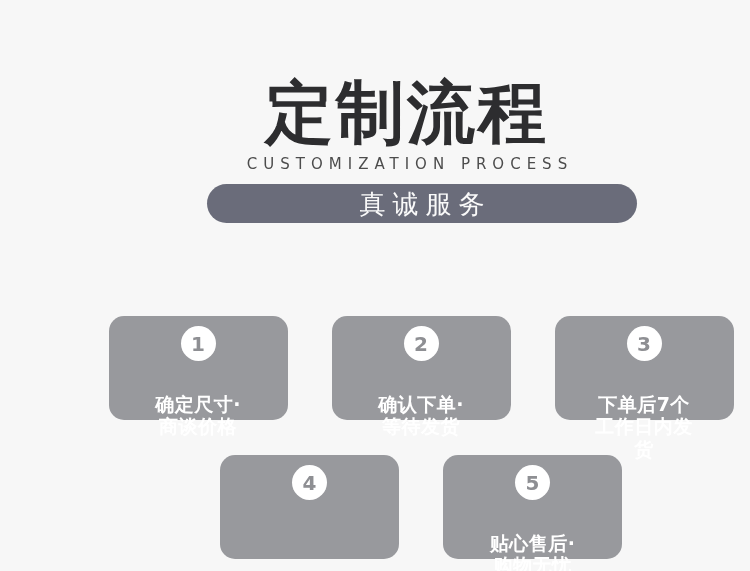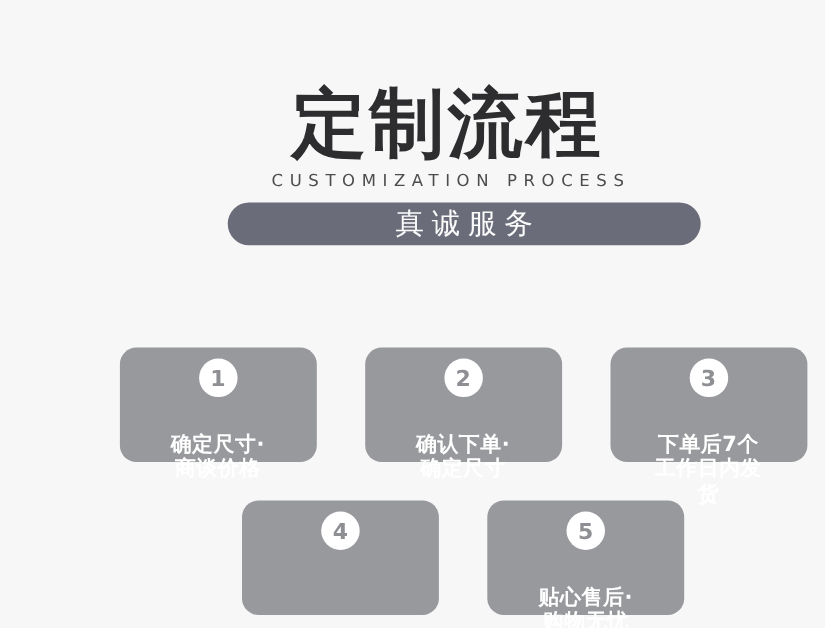--- a/index.html
+++ b/index.html
@@ -138,21 +138,21 @@
       <div class="step-label-wrap">
         <div class="step-label">确定尺寸·商谈价格</div>
       </div>
     </div>
 
     <div class="step-card">
       <div class="step-badge">
         <span class="step-number">2</span>
       </div>
       <div class="step-label-wrap">
-        <div class="step-label">确认下单·确定尺寸</div>
+        <div class="step-label">确认下单·等待发货</div>
       </div>
     </div>
 
     <div class="step-card">
       <div class="step-badge">
         <span class="step-number">3</span>
       </div>
       <div class="step-label-wrap">
         <div class="step-label">下单后7个工作日内发货</div>
       </div>

